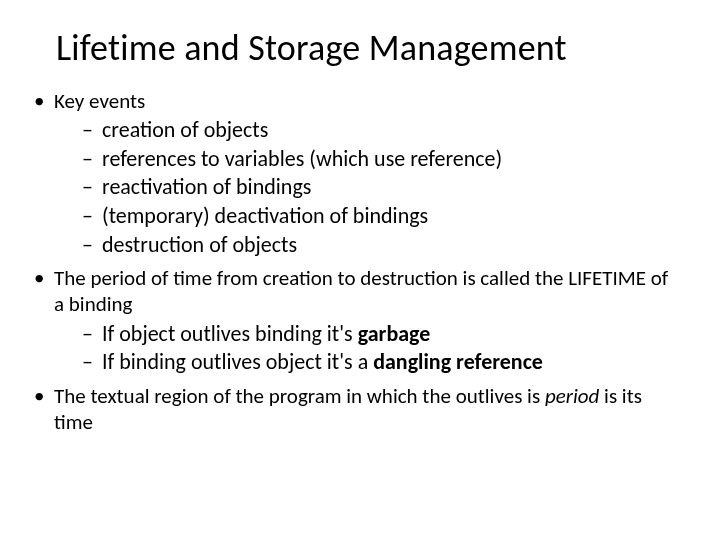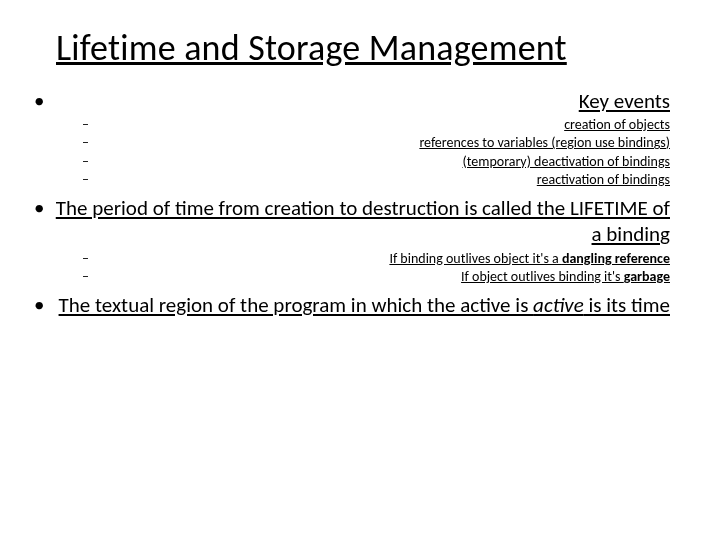--- a/index.html
+++ b/index.html
@@ -9,53 +9,51 @@
     height: 540px;
     background: #fff;
     font-family: Calibri, "Segoe UI", Arial, sans-serif;
     color: #000;
   }
   .slide {
     box-sizing: border-box;
     width: 700px;
     height: 540px;
     padding: 20px 30px 20px 30px;
-    text-decoration: underline;
   }
   .title {
     font-size: 36px;
     font-weight: 400;
     margin: 6px 0 18px 26px;
     letter-spacing: 0.2px;
   }
   ul.lvl1 {
     list-style: none;
     padding-left: 0;
     margin: 0;
     font-size: 21px;
-    text-align: right;
   }
   ul.lvl1 > li {
     position: relative;
     padding-left: 24px;
     margin-bottom: 4px;
     line-height: 1.25;
   }
   ul.lvl1 > li::before {
     content: "•";
     position: absolute;
     left: 4px;
     top: 0;
     font-size: 21px;
   }
   ul.lvl2 {
     list-style: none;
     padding-left: 0;
     margin: 2px 0 6px 0;
-    font-size: 14px;
+    font-size: 22px;
   }
   ul.lvl2 > li {
     position: relative;
     padding-left: 48px;
     line-height: 1.3;
   }
   ul.lvl2 > li::before {
     content: "–";
     position: absolute;
     left: 28px;
@@ -69,36 +67,37 @@
 
 <div class="slide">
   <div class="title">Lifetime and Storage Management</div>
 
   <ul class="lvl1">
 
     <li>
       <span>Key events</span>
       <ul class="lvl2">
         <li><span>creation of objects</span></li>
-        <li><span>references to variables (region use bindings)</span></li>
+        <li><span>references to variables (which use reference)</span></li>
+        <li><span>reactivation of bindings</span></li>
         <li><span>(temporary) deactivation of bindings</span></li>
-        <li><span>reactivation of bindings</span></li>
+        <li><span>destruction of objects</span></li>
       </ul>
     </li>
 
     <li>
       <span>The period of time from creation to destruction is called the LIFETIME of a binding</span>
       <ul class="lvl2">
         <li>
-          <span>If binding outlives object it's a </span><span class="b">dangling reference</span>
+          <span>If object outlives binding it's </span><span class="b">garbage</span>
         </li>
         <li>
-          <span>If object outlives binding it's </span><span class="b">garbage</span>
+          <span>If binding outlives object it's a </span><span class="b">dangling reference</span>
         </li>
       </ul>
     </li>
 
     <li>
-      <span>The textual region of the program in which the active is </span><span class="i">active</span><span> is its time</span>
+      <span>The textual region of the program in which the outlives is </span><span class="i">period</span><span> is its time</span>
     </li>
 
   </ul>
 </div>
 
 </body></html>

